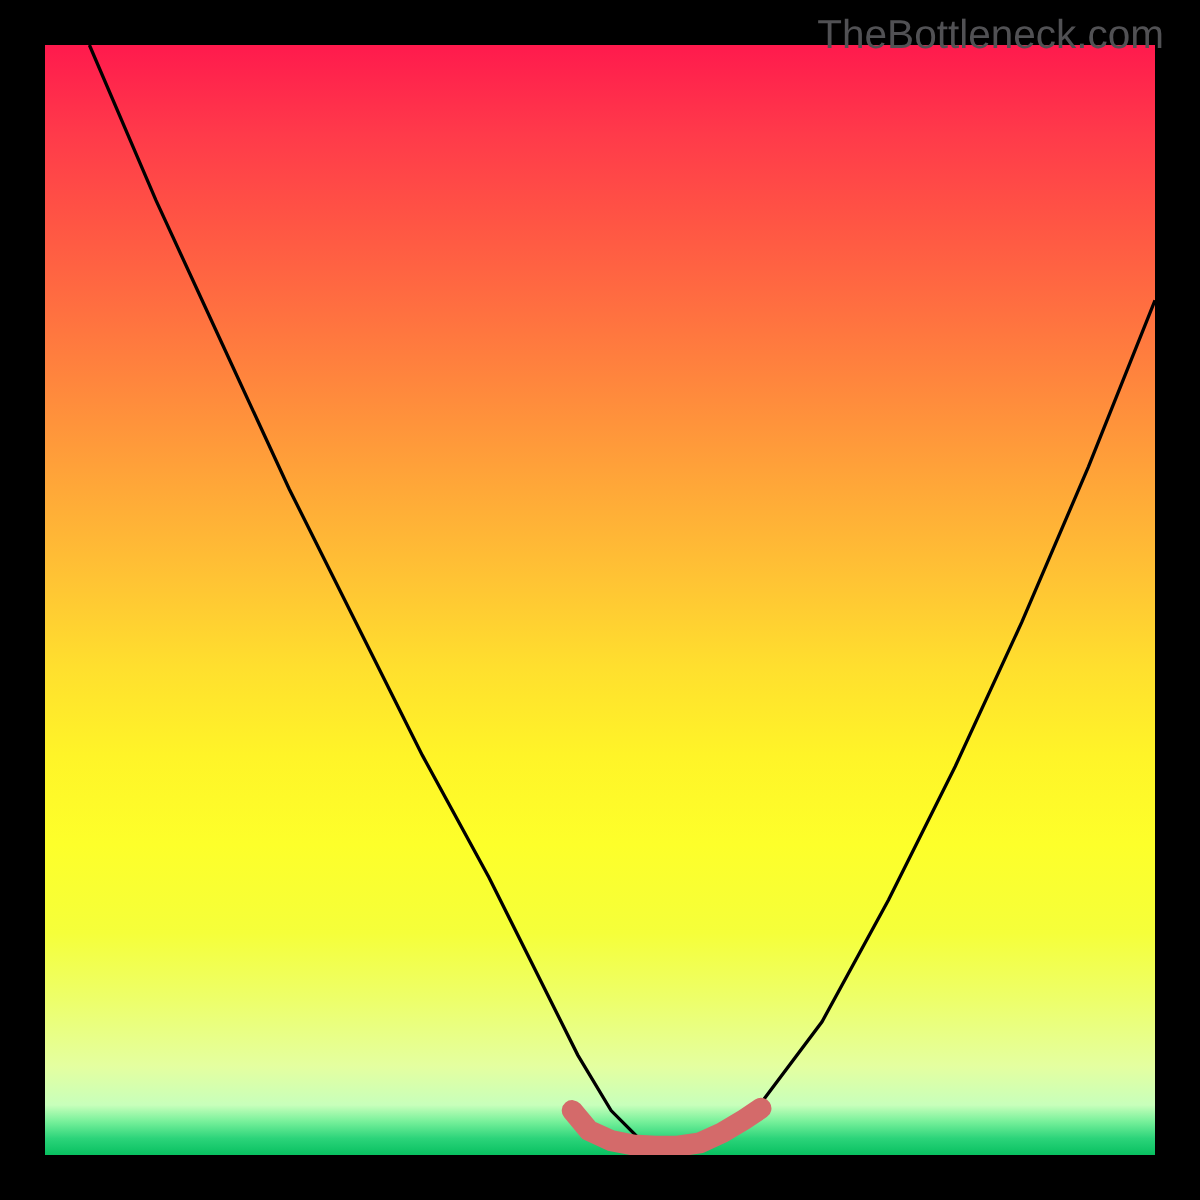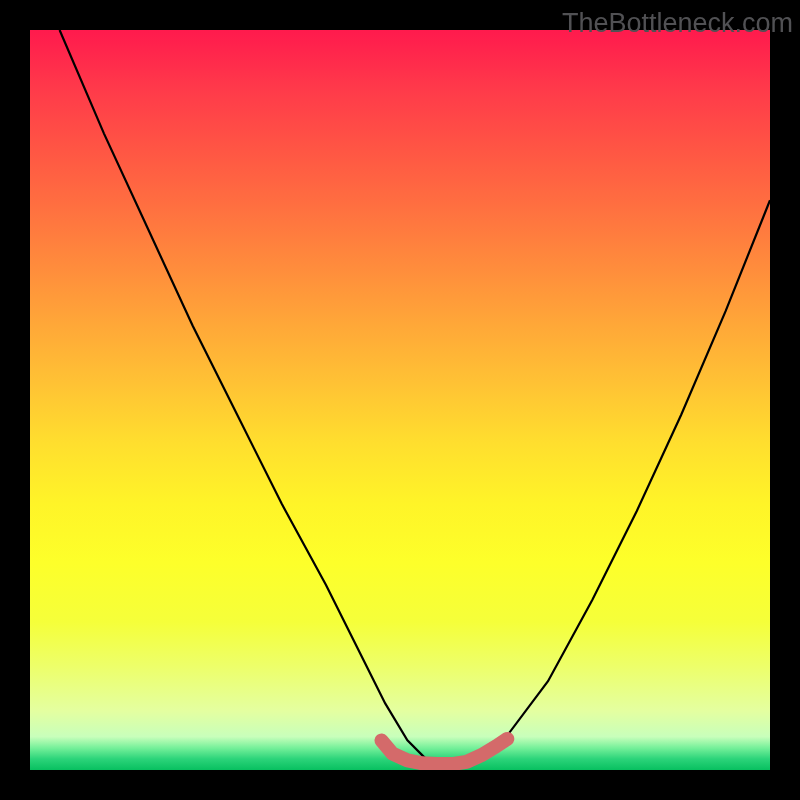--- a/index.html
+++ b/index.html
@@ -33,21 +33,21 @@
       #e4ffa0 92%,
       #c8ffbb 95.5%,
       #76f09a 97%,
       #2cd47a 98.5%,
       #08c060 100%
     );
   }
   .watermark {
     position: absolute;
     top: 8px;
-    right: 7px;
+    right: 24px;
     color: #515154;
     font-family: Arial, sans-serif;
     font-size: 27px;
     font-weight: normal;
     z-index: 3;
     text-align: right;
   }
   svg.curve {
     position: absolute;
     left: 30px;

